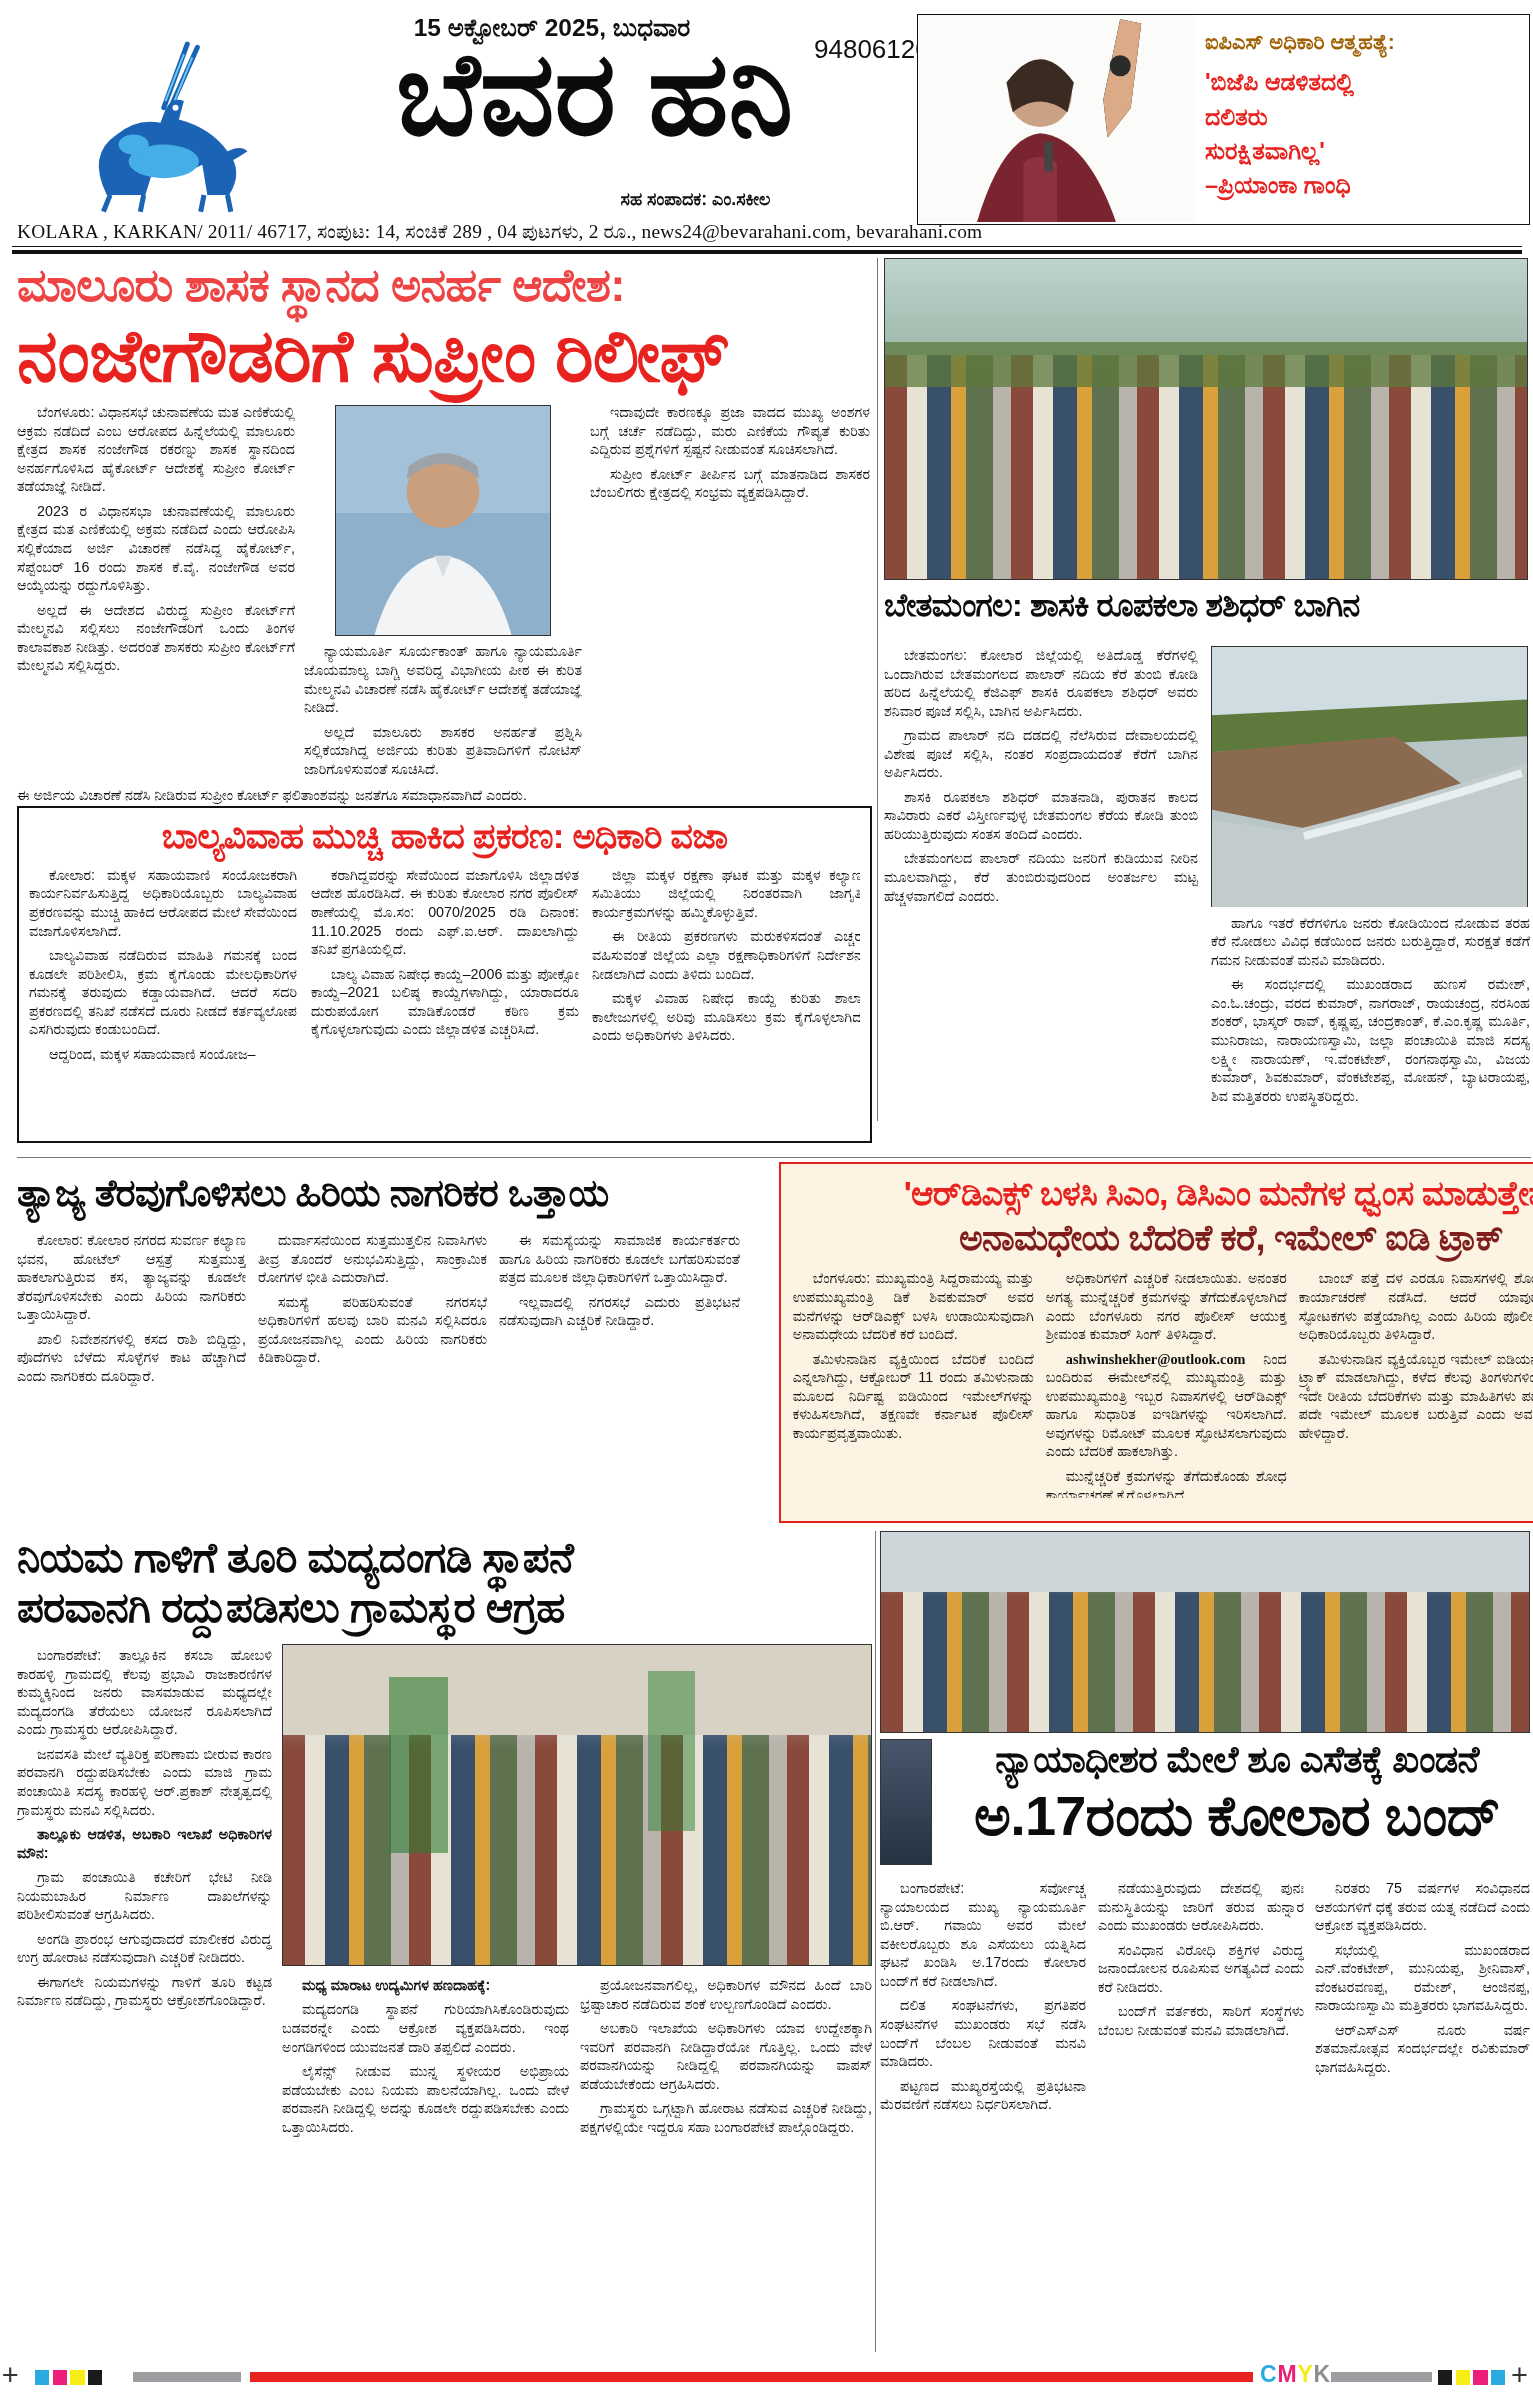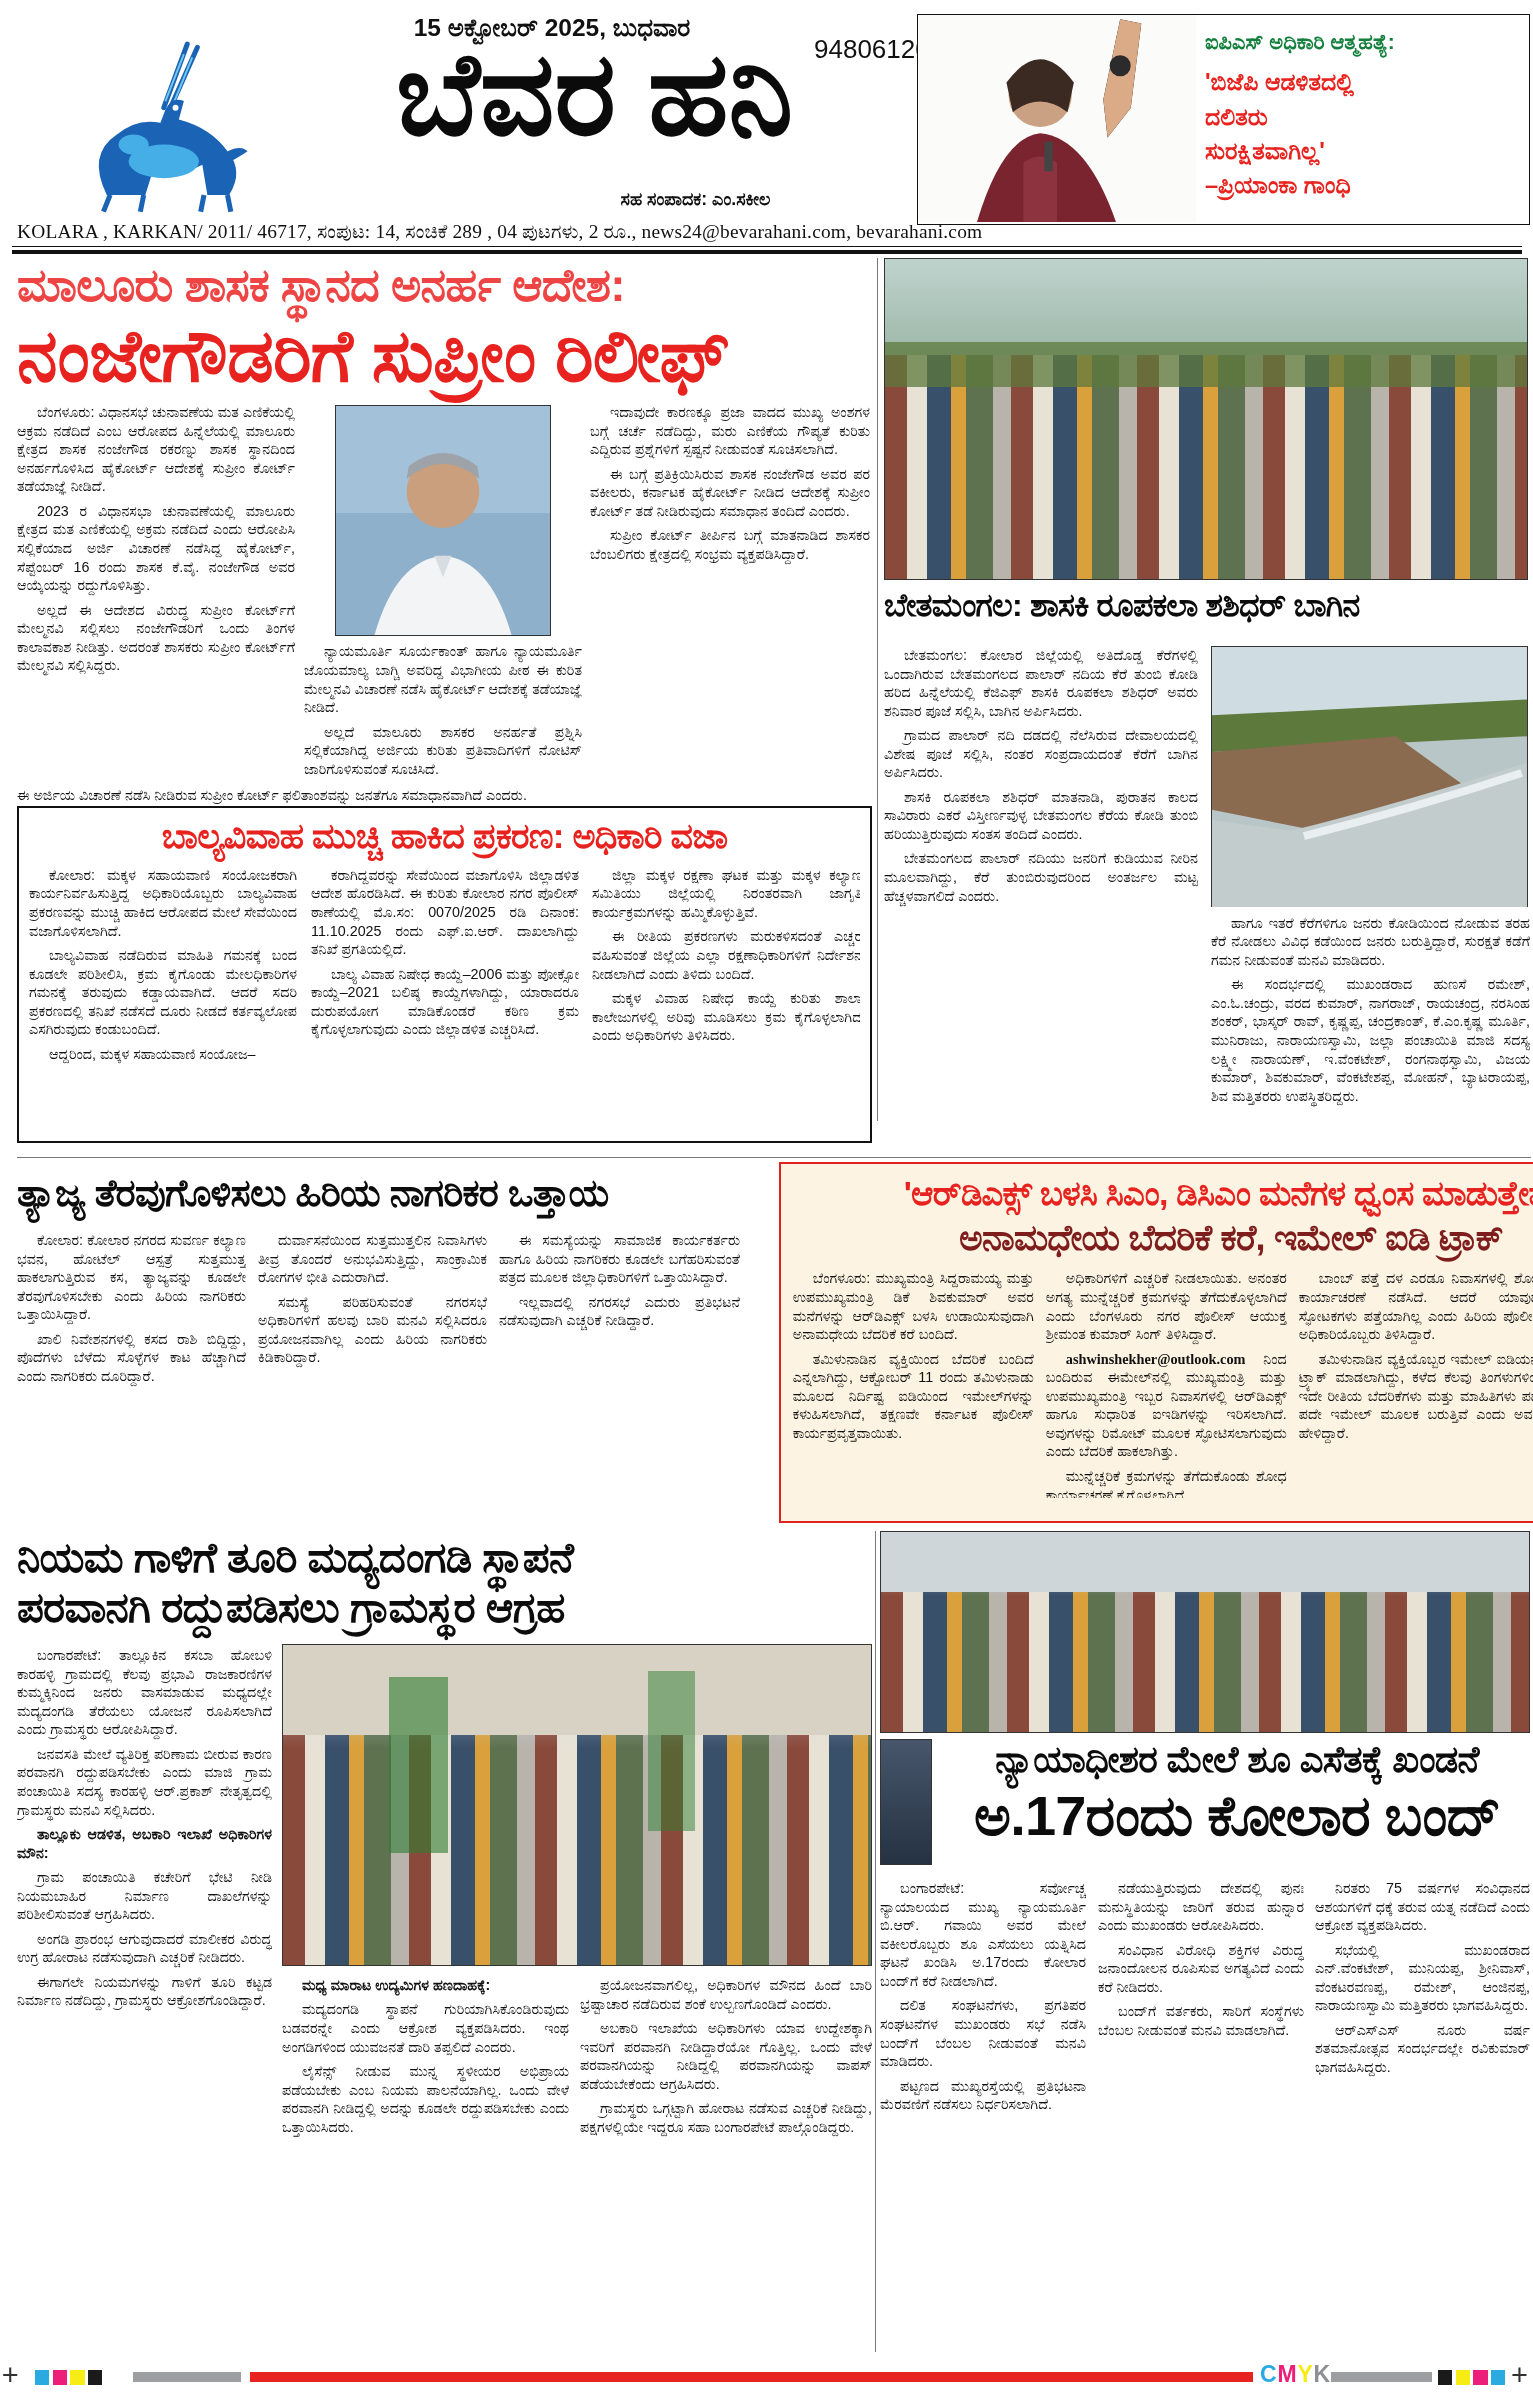--- a/index.html
+++ b/index.html
@@ -57,21 +57,21 @@
         <path d="M88 40 L96 2 L106 4 L101 44 L90 58 Z" fill="#dbaa86"></path>
         <circle cx="96" cy="24" r="5" fill="#2b2b2b"></circle>
         <circle cx="58" cy="38" r="15" fill="#caa183"></circle>
         <path d="M42 32 Q58 10 74 32 L71 46 Q58 36 45 46 Z" fill="#3a2a22"></path>
         <path d="M28 98 Q40 58 58 56 Q80 58 94 98 Z" fill="#7a2430"></path>
         <path d="M50 70 Q58 64 66 70 L66 98 L50 98 Z" fill="#8d3340"></path>
         <rect x="60" y="60" width="4" height="14" fill="#444"></rect>
       </svg>
     </div>
     <div class="abs" style="left:287px;top:15px;width:316px;">
-      <div style="font-size:21px;color:#15803d;font-weight:bold;margin-bottom:11.8px;">ಐಪಿಎಸ್ ಅಧಿಕಾರಿ ಆತ್ಮಹತ್ಯೆ:</div>
+      <div style="font-size:21px;color:#a16207;font-weight:bold;margin-bottom:11.8px;">ಐಪಿಎಸ್ ಅಧಿಕಾರಿ ಆತ್ಮಹತ್ಯೆ:</div>
       <div class="head-red" style="font-size:23.6px;line-height:1.45;">
         <div>'ಬಿಜೆಪಿ ಆಡಳಿತದಲ್ಲಿ</div>
         <div>ದಲಿತರು</div>
         <div>ಸುರಕ್ಷಿತವಾಗಿಲ್ಲ'</div>
         <div>–ಪ್ರಿಯಾಂಕಾ ಗಾಂಧಿ</div>
       </div>
     </div>
   </div>
 
   <div class="abs infoline" style="left:17px;top:221px;width:1514px;">KOLARA , KARKAN/ 2011/ 46717, ಸಂಪುಟ: 14, ಸಂಚಿಕೆ 289 , 04 ಪುಟಗಳು, 2 ರೂ., news24@bevarahani.com, bevarahani.com</div>
@@ -99,21 +99,20 @@
       </svg>
     </div>
     <div>
         <p class="para">ನ್ಯಾಯಮೂರ್ತಿ ಸೂರ್ಯಕಾಂತ್ ಹಾಗೂ ನ್ಯಾಯಮೂರ್ತಿ ಜೊಯಮಾಲ್ಯ ಬಾಗ್ಚಿ ಅವರಿದ್ದ ವಿಭಾಗೀಯ ಪೀಠ ಈ ಕುರಿತ ಮೇಲ್ಮನವಿ ವಿಚಾರಣೆ ನಡೆಸಿ ಹೈಕೋರ್ಟ್ ಆದೇಶಕ್ಕೆ ತಡೆಯಾಜ್ಞೆ ನೀಡಿದೆ.</p>
         <p class="para">ಅಲ್ಲದೆ ಮಾಲೂರು ಶಾಸಕರ ಅನರ್ಹತೆ ಪ್ರಶ್ನಿಸಿ ಸಲ್ಲಿಕೆಯಾಗಿದ್ದ ಅರ್ಜಿಯ ಕುರಿತು ಪ್ರತಿವಾದಿಗಳಿಗೆ ನೋಟಿಸ್ ಜಾರಿಗೊಳಿಸುವಂತೆ ಸೂಚಿಸಿದೆ.</p>
       </div>
   </div>
 
   <div class="abs col" style="left:590px;top:403px;width:280px;height:381px;">
       <p class="para">ಇದಾವುದೇ ಕಾರಣಕ್ಕೂ ಪ್ರಜಾ ವಾದದ ಮುಖ್ಯ ಅಂಶಗಳ ಬಗ್ಗೆ ಚರ್ಚೆ ನಡೆದಿದ್ದು, ಮರು ಎಣಿಕೆಯ ಗೌಪ್ಯತೆ ಕುರಿತು ಎದ್ದಿರುವ ಪ್ರಶ್ನೆಗಳಿಗೆ ಸ್ಪಷ್ಟನೆ ನೀಡುವಂತೆ ಸೂಚಿಸಲಾಗಿದೆ.</p>
-      <p class="para">ಈ ಬಗ್ಗೆ ಪ್ರತಿಕ್ರಿಯಿಸಿರುವ ಶಾಸಕ ನಂಜೇಗೌಡ ಅವರ ಪರ ವಕೀಲರು, ಕರ್ನಾಟಕ ಹೈಕೋರ್ಟ್ ನೀಡಿದ ಆದೇಶಕ್ಕೆ ಸುಪ್ರೀಂ ಕೋರ್ಟ್ ತಡೆ ನೀಡಿರುವುದು ಸಮಾಧಾನ ತಂದಿದೆ ಎಂದರು.</p>
       <p class="para">ಸುಪ್ರೀಂ ಕೋರ್ಟ್ ತೀರ್ಪಿನ ಬಗ್ಗೆ ಮಾತನಾಡಿದ ಶಾಸಕರ ಬೆಂಬಲಿಗರು ಕ್ಷೇತ್ರದಲ್ಲಿ ಸಂಭ್ರಮ ವ್ಯಕ್ತಪಡಿಸಿದ್ದಾರೆ.</p>
     </div>
 
   <div class="abs" style="left:17px;top:787px;width:853px;font-size:14.3px;">ಈ ಅರ್ಜಿಯ ವಿಚಾರಣೆ ನಡೆಸಿ ನೀಡಿರುವ ಸುಪ್ರೀಂ ಕೋರ್ಟ್ ಫಲಿತಾಂಶವನ್ನು ಜನತೆಗೂ ಸಮಾಧಾನವಾಗಿದೆ ಎಂದರು.</div>
 
   <div class="abs rule-v" style="left:877px;top:258px;height:863px;"></div>
 
   <div class="abs photo crowd" style="left:884px;top:258px;width:644px;height:322px;">
     <div style="position:absolute;left:0;top:0;width:100%;height:30%;background:linear-gradient(180deg,#bfd3cd,#9db8a9);"></div>
     <div style="position:absolute;left:0;top:26%;width:100%;height:14%;background:#5d7a3c;opacity:.75;"></div>

